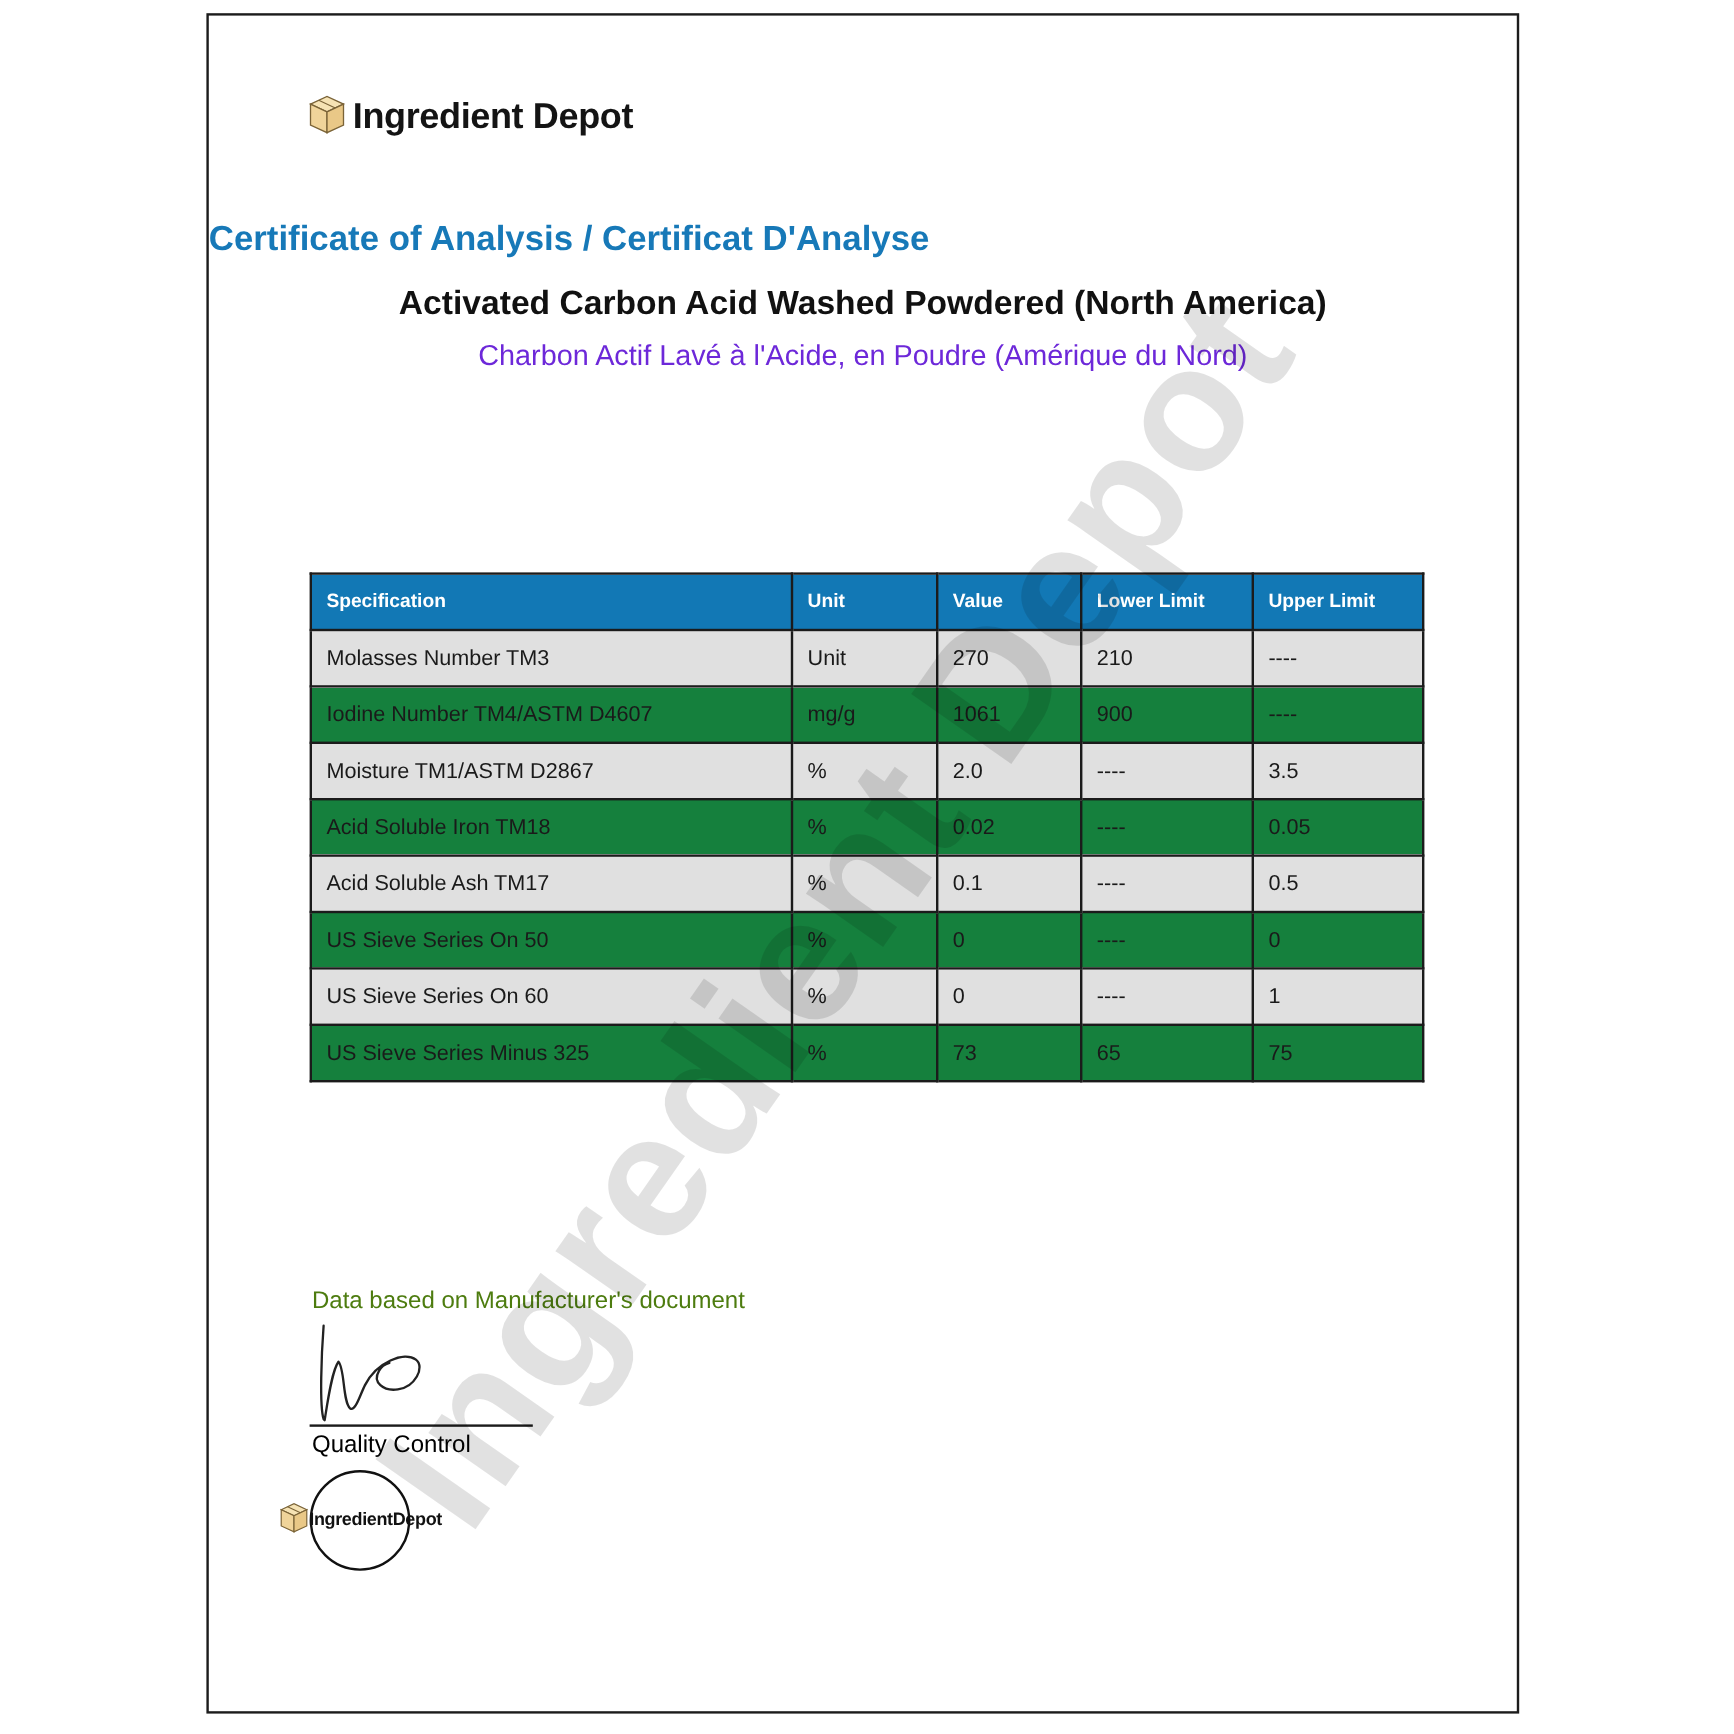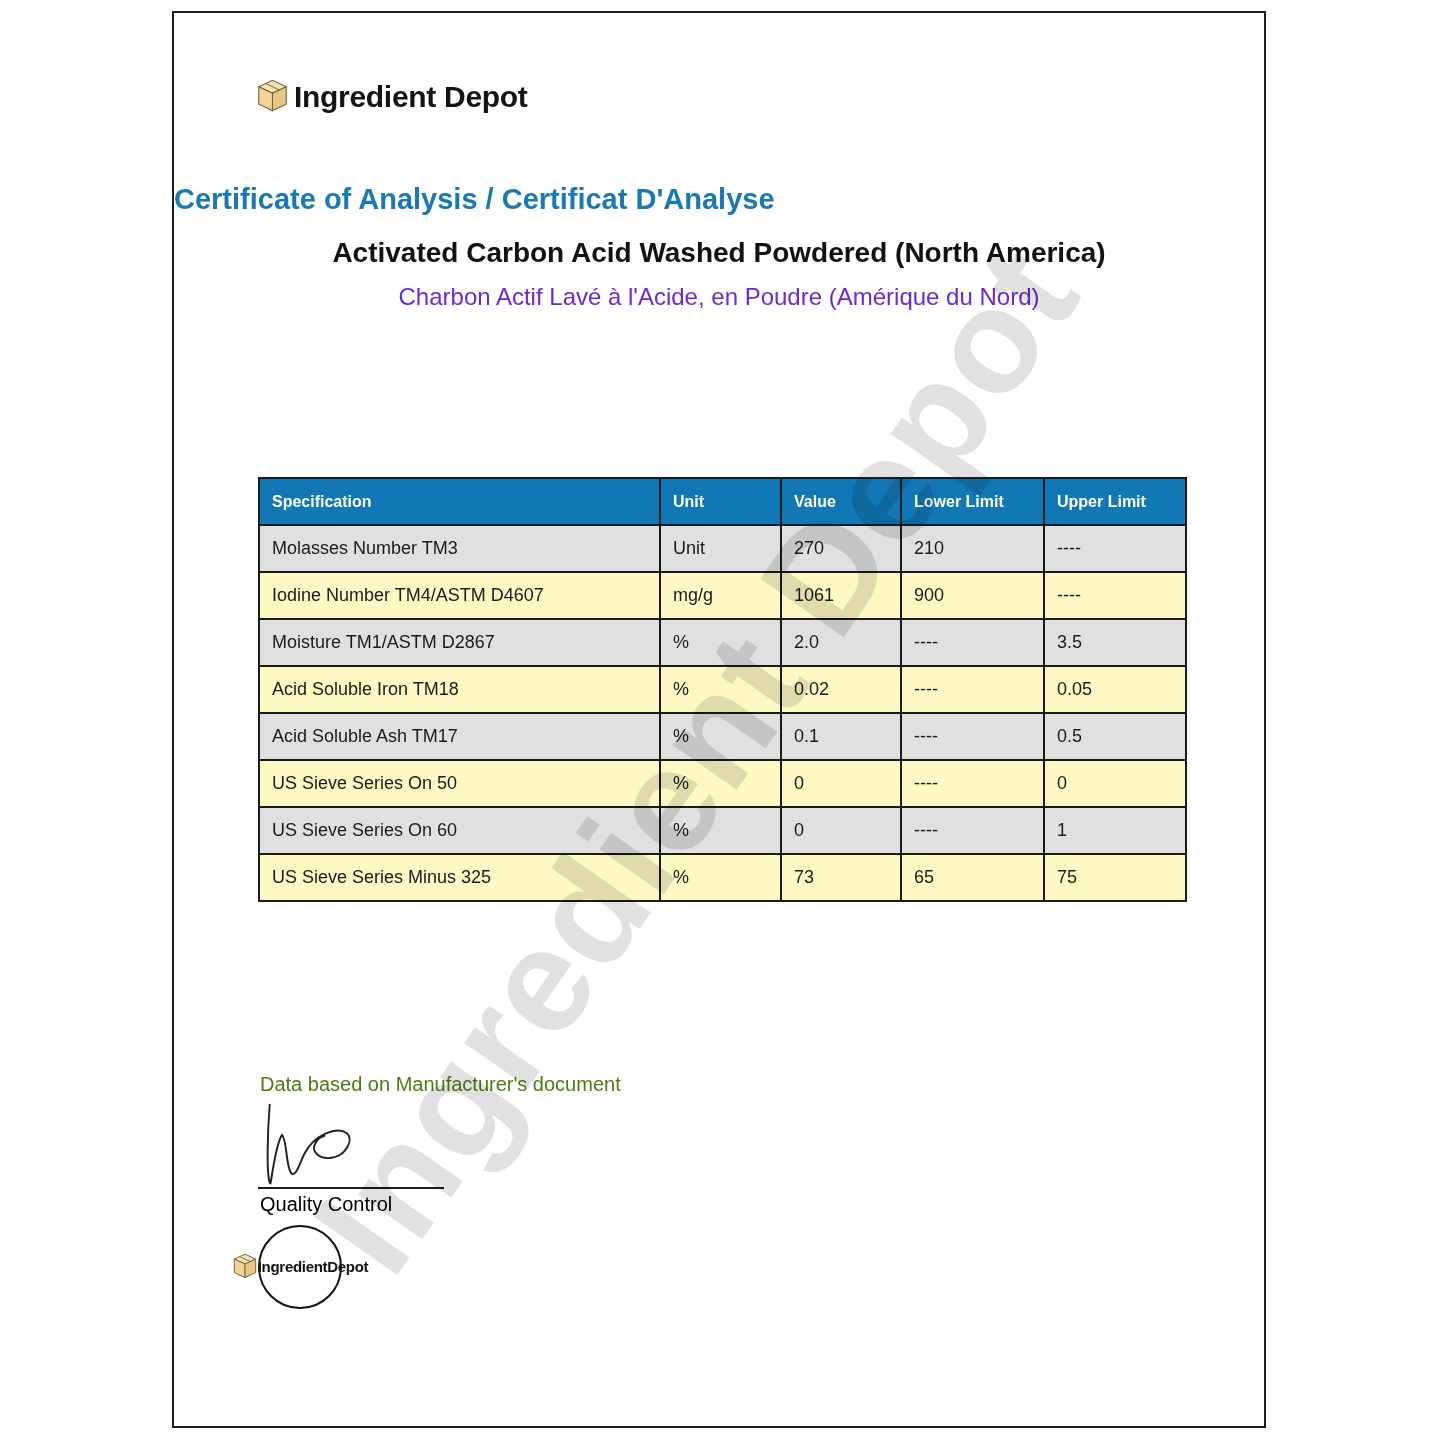--- a/index.html
+++ b/index.html
@@ -48,21 +48,21 @@
     border: 2px solid #1b1b1b;
     padding: 0 10px 0 12px;
     text-align: left; vertical-align: middle;
     overflow: hidden; white-space: nowrap;
   }
   table.spec th {
     background: #1278b5; color: #ffffff;
     font-weight: 700; font-size: 16px;
     height: 45px;
   }
-  table.spec td { height: 45px; background: #fef9c3; }
+  table.spec td { height: 45px; background: #15803d; }
   table.spec tbody tr:nth-child(odd) td { background: #e0e0e0; }
   .col-spec  { width: 401px; }
   .col-unit  { width: 121px; }
   .col-value { width: 120px; }
   .col-lower { width: 143px; }
   .col-upper { width: 142px; }
   
   .note {
     position: absolute; left: 86px; top: 1060px;
     font-size: 20px; color: #4d7c0f;

